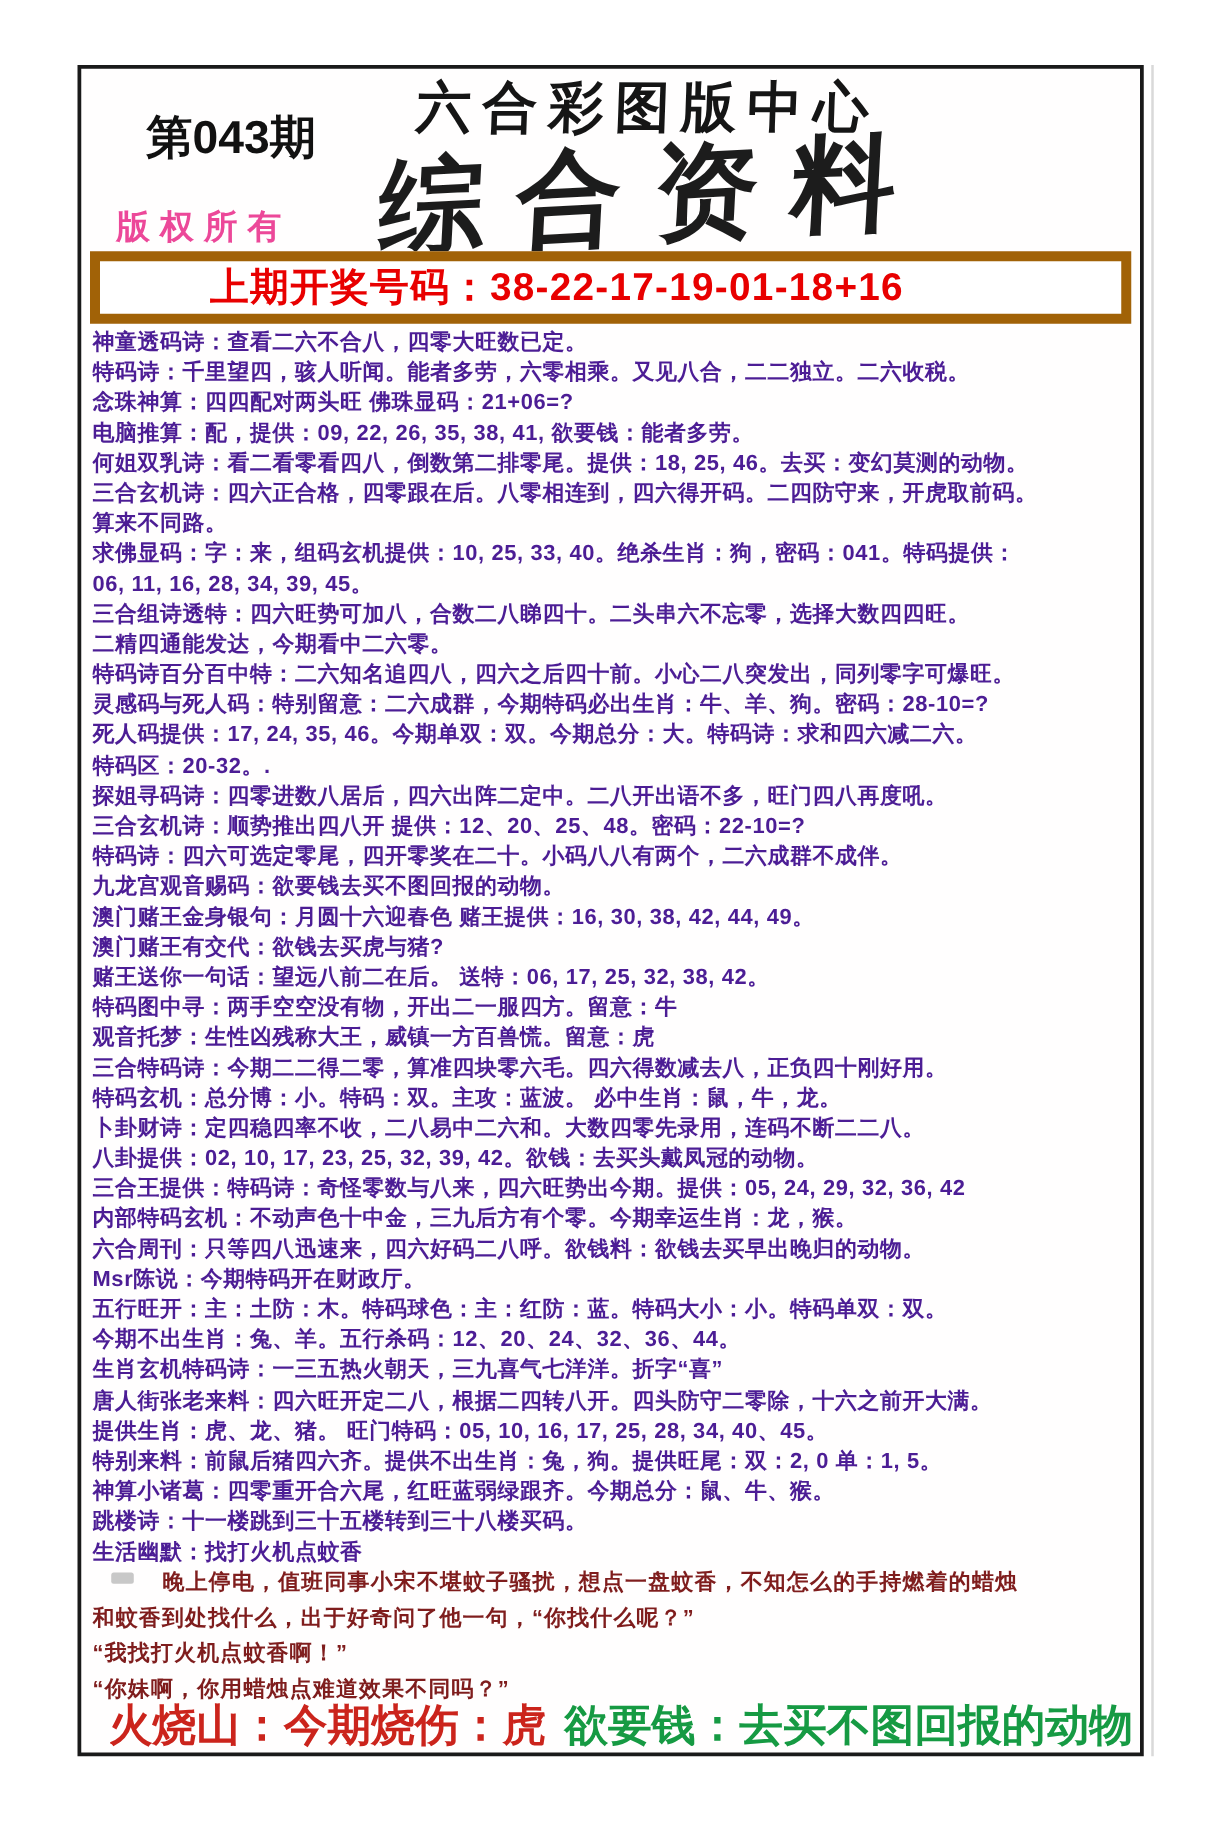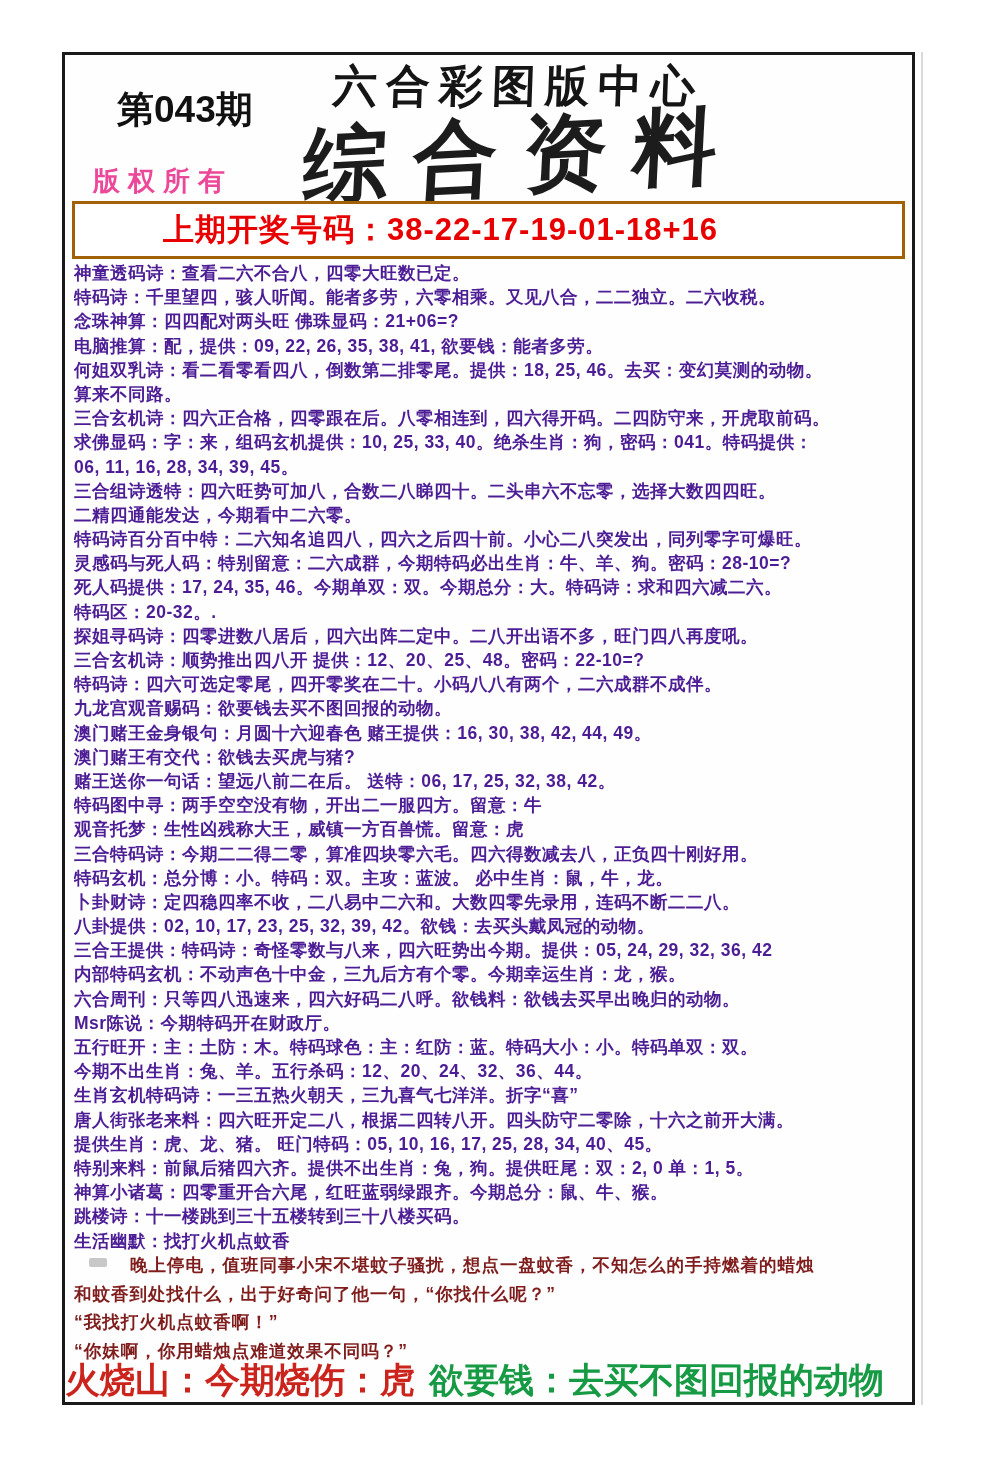--- a/index.html
+++ b/index.html
@@ -32,21 +32,21 @@
     font-family:"DejaVu Serif", serif; white-space:nowrap;
   }
   .copyright {
     position:absolute; left:28px; top:108px;
     font-size:27px; font-weight:900; color:#ec4899;
     letter-spacing:8px; font-family:"DejaVu Serif", serif;
   }
   .draw-box {
     position:absolute; left:7px; top:146px;
     width:833px; height:58px;
-    border:3px solid #a16207; background:#ffffff;
+    border:8px solid #a16207; background:#ffffff;
     display:flex; align-items:center;
   }
   .draw-box .draw-text {
     padding-left:88px;
     font-size:31px; font-weight:900; color:var(--red,#e80000);
     letter-spacing:1px; white-space:nowrap;
   }
   
   .body-lines {
     position:absolute; left:9px; top:206px; width:838px;
@@ -69,22 +69,22 @@
   .humor-lines .hline:first-child { text-indent:56px; }
   .smudge {
     position:absolute; left:24px; top:1203px;
     width:18px; height:9px; background:#9a9a9a;
     opacity:.55; border-radius:2px;
   }
   
   .banner {
     position:absolute; left:0; top:1304px; width:100%;
     height:43px; line-height:43px;
-    white-space:nowrap; 
-    font-family:Liberation Serif, serif;
+    white-space:nowrap; padding-left:22px;
+    font-family:Liberation Sans, sans-serif;
   }
   .banner .red-part {
     font-size:35px; font-weight:900; color:var(--footer-red,#cb241c);
   }
   .banner .green-part {
     font-size:35px; font-weight:900; color:var(--footer-green,#169a43);
     margin-left:10px;
   }
   
   .edge-shadow {
@@ -106,22 +106,22 @@
     <div class="draw-box">
       <span class="draw-text">上期开奖号码：38-22-17-19-01-18+16</span>
     </div>
 
     <div class="body-lines">
         <div class="line">神童透码诗：查看二六不合八，四零大旺数已定。</div>
         <div class="line">特码诗：千里望四，骇人听闻。能者多劳，六零相乘。又见八合，二二独立。二六收税。</div>
         <div class="line">念珠神算：四四配对两头旺 佛珠显码：21+06=?</div>
         <div class="line">电脑推算：配，提供：09, 22, 26, 35, 38, 41, 欲要钱：能者多劳。</div>
         <div class="line">何姐双乳诗：看二看零看四八，倒数第二排零尾。提供：18, 25, 46。去买：变幻莫测的动物。</div>
+        <div class="line">三合玄机诗：四六正合格，四零跟在后。八零相连到，四六得开码。二四防守来，开虎取前码。</div>
         <div class="line">算来不同路。</div>
-        <div class="line">三合玄机诗：四六正合格，四零跟在后。八零相连到，四六得开码。二四防守来，开虎取前码。</div>
         <div class="line">求佛显码：字：来，组码玄机提供：10, 25, 33, 40。绝杀生肖：狗，密码：041。特码提供：</div>
         <div class="line">06, 11, 16, 28, 34, 39, 45。</div>
         <div class="line">三合组诗透特：四六旺势可加八，合数二八睇四十。二头串六不忘零，选择大数四四旺。</div>
         <div class="line">二精四通能发达，今期看中二六零。</div>
         <div class="line">特码诗百分百中特：二六知名追四八，四六之后四十前。小心二八突发出，同列零字可爆旺。</div>
         <div class="line">灵感码与死人码：特别留意：二六成群，今期特码必出生肖：牛、羊、狗。密码：28-10=?</div>
         <div class="line">死人码提供：17, 24, 35, 46。今期单双：双。今期总分：大。特码诗：求和四六减二六。</div>
         <div class="line">特码区：20-32。.</div>
         <div class="line">探姐寻码诗：四零进数八居后，四六出阵二定中。二八开出语不多，旺门四八再度吼。</div>
         <div class="line">三合玄机诗：顺势推出四八开 提供：12、20、25、48。密码：22-10=?</div>

